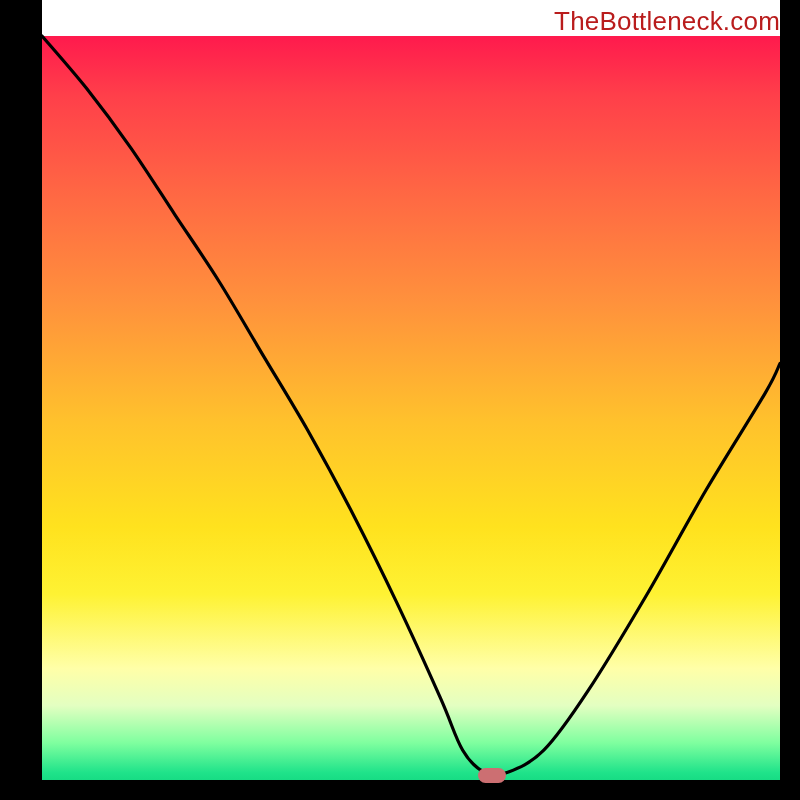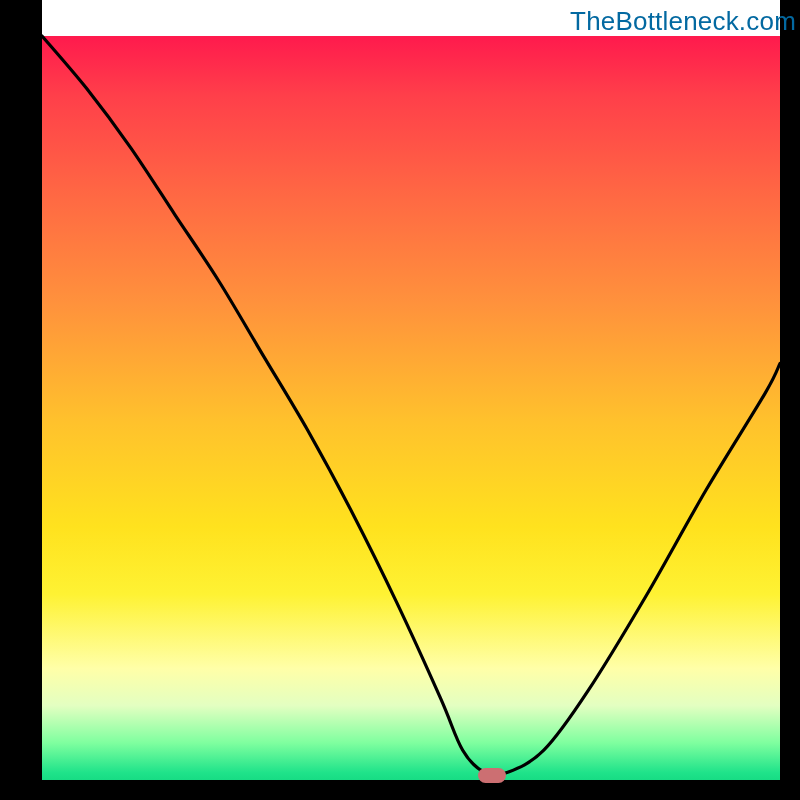--- a/index.html
+++ b/index.html
@@ -12,22 +12,22 @@
     font-family: Arial, Helvetica, sans-serif;
   }
   .chart-wrap {
     position: relative;
     width: 800px;
     height: 800px;
   }
   .watermark {
     position: absolute;
     top: 6px;
-    right: 4px;
-    color: #0369a1;
+    right: 20px;
+    color: #b91c1c;
     font-size: 26px;
     font-weight: 400;
     letter-spacing: 0.2px;
     z-index: 10;
   }
   .plot {
     position: absolute;
     left: 0;
     top: 0;
     width: 800px;

